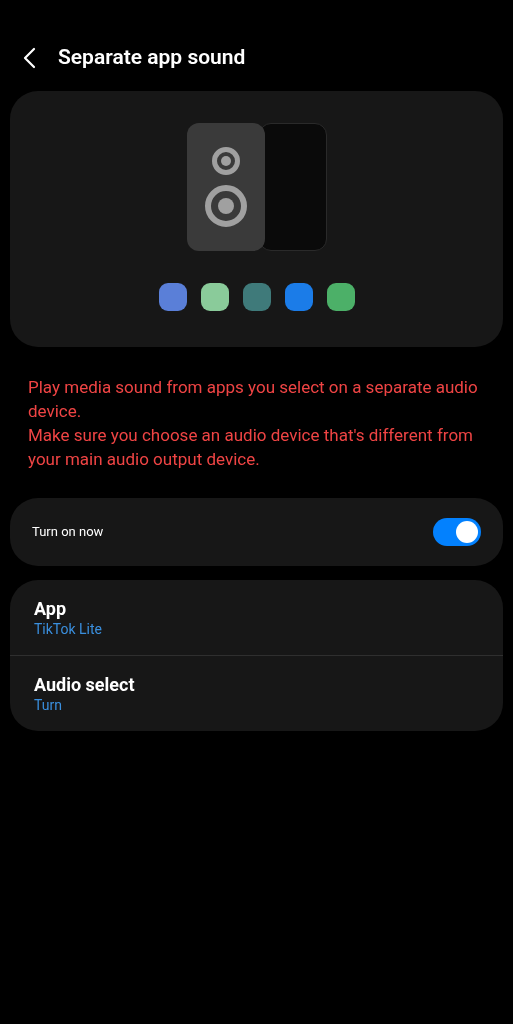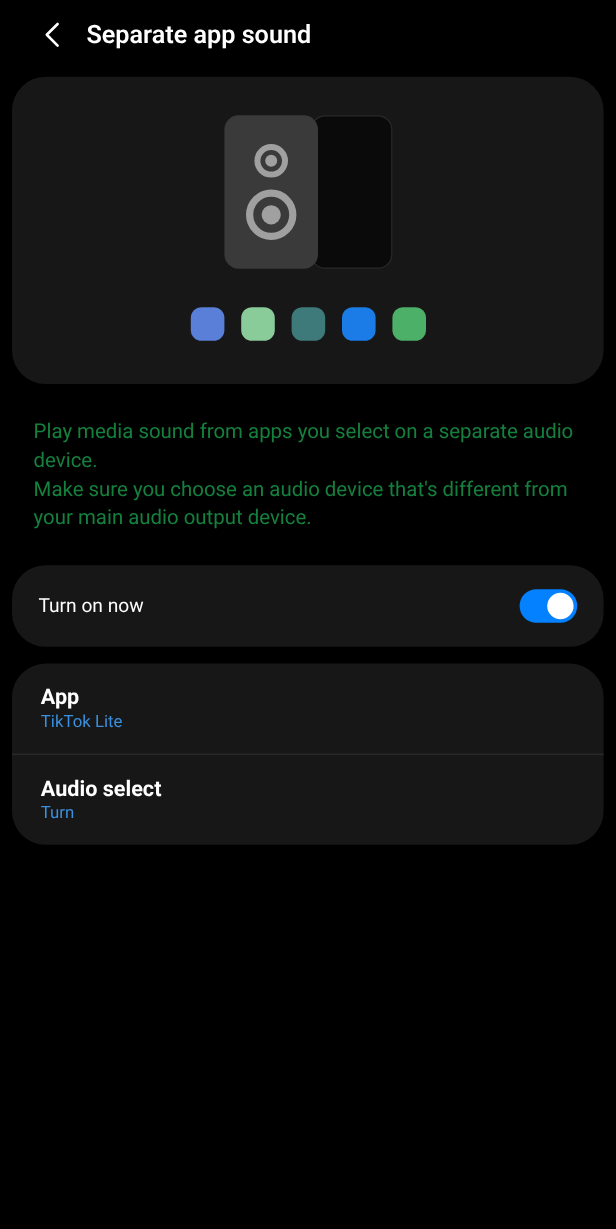--- a/index.html
+++ b/index.html
@@ -6,23 +6,24 @@
     body {
       width: 513px;
       height: 1024px;
       background: #000000;
       font-family: -apple-system, BlinkMacSystemFont, 'Segoe UI', Roboto, sans-serif;
       color: #ffffff;
       overflow: hidden;
     }
     .header {
       display: flex;
-      align-items: flex-start;
-      padding: 18px 20px 12px 32px;
+      align-items: flex-end;
+      padding: 18px 20px 12px 18px;
       gap: 18px;
+      margin-top: 27px;
     }
     .back-icon {
       width: 22px;
       height: 22px;
       display: flex;
       align-items: center;
       justify-content: center;
     }
     .page-title {
       font-size: 21px;
@@ -106,36 +107,36 @@
       border-radius: 9px;
     }
     .dot1 { background: #5a7fd8; }
     .dot2 { background: #8acb9a; }
     .dot3 { background: #3f7a7a; }
     .dot4 { background: #1b7ce8; }
     .dot5 { background: #4cb068; }
     .description {
       padding: 28px 28px 26px 28px;
       font-size: 17px;
-      color: #15803d;
+      color: #ef4444;
       line-height: 1.42;
     }
     .description p + p {
     }
     .toggle-card {
       margin: 0 10px;
       background: #171717;
       border-radius: 28px;
       padding: 20px 22px;
       display: flex;
       align-items: center;
       justify-content: space-between;
     }
     .toggle-label {
-      font-size: 16px;
+      font-size: 13px;
       color: #ffffff;
     }
     .switch {
       width: 48px;
       height: 28px;
       background: #0381fe;
       border-radius: 14px;
       position: relative;
     }
     .switch-knob {

